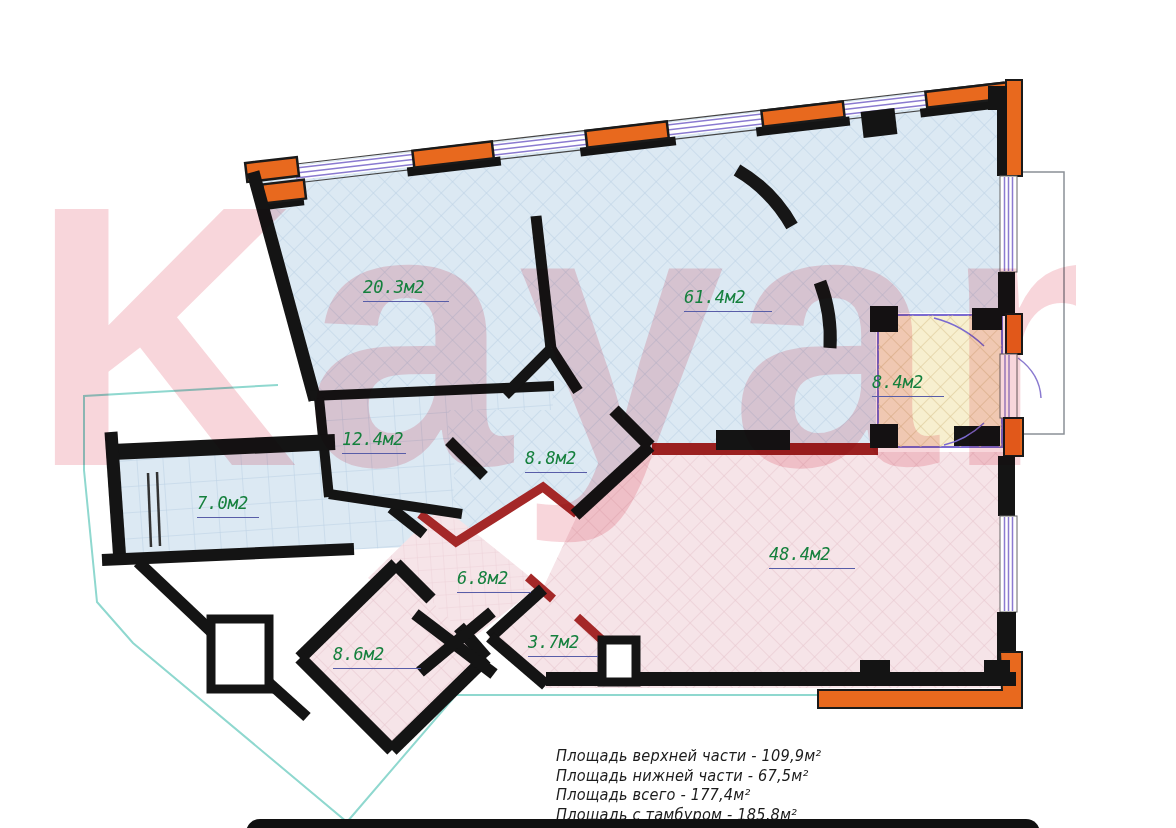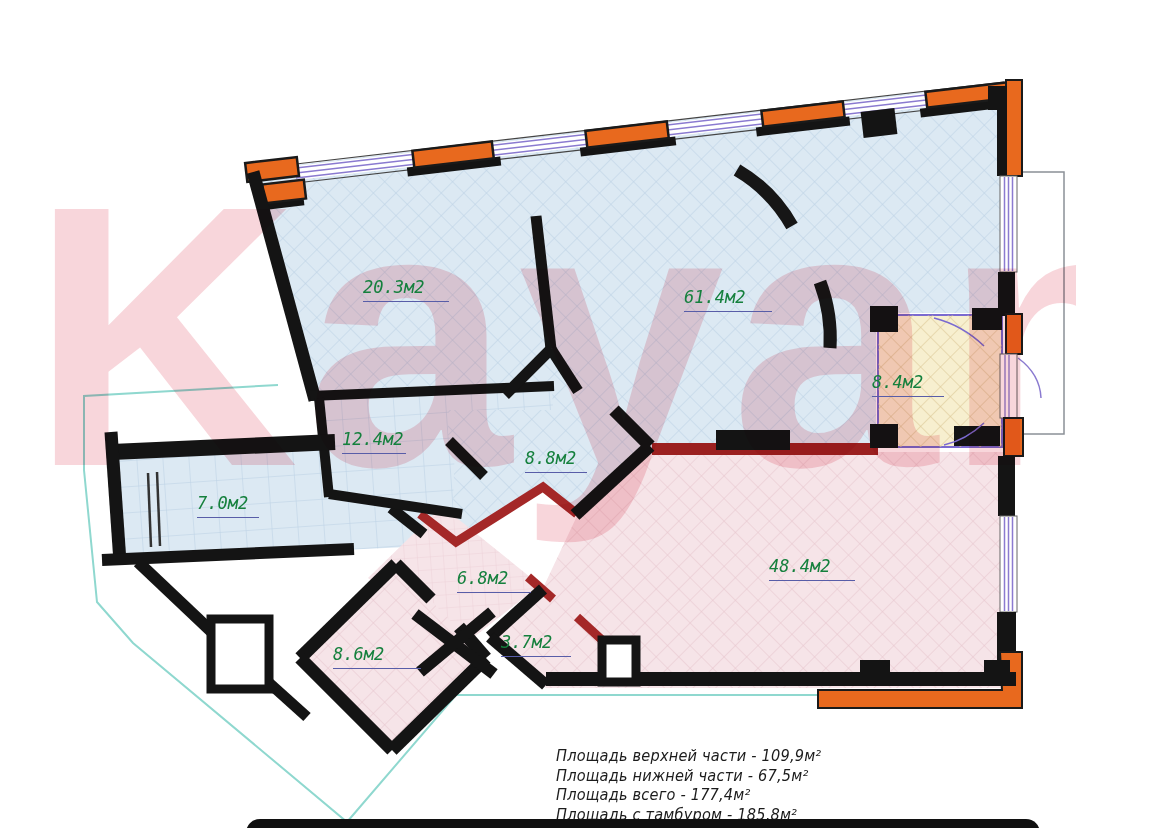--- a/index.html
+++ b/index.html
@@ -198,27 +198,27 @@
   </div>
   <div class="room-label" style="left:374px;top:429px">
     <span>12.4м2</span><div class="ul" style="width:64px"></div>
   </div>
   <div class="room-label" style="left:556px;top:448px">
     <span>8.8м2</span><div class="ul" style="width:62px"></div>
   </div>
   <div class="room-label" style="left:228px;top:493px">
     <span>7.0м2</span><div class="ul" style="width:62px"></div>
   </div>
-  <div class="room-label" style="left:812px;top:556px">
+  <div class="room-label" style="left:812px;top:544px">
     <span>48.4м2</span><div class="ul" style="width:86px"></div>
   </div>
   <div class="room-label" style="left:494px;top:568px">
     <span>6.8м2</span><div class="ul" style="width:74px"></div>
   </div>
-  <div class="room-label" style="left:536px;top:632px">
+  <div class="room-label" style="left:563px;top:632px">
     <span>3.7м2</span><div class="ul" style="width:70px"></div>
   </div>
   <div class="room-label" style="left:377px;top:644px">
     <span>8.6м2</span><div class="ul" style="width:88px"></div>
   </div>
 
   <div class="summary">
     <div>Площадь верхней части - 109,9м²</div>
     <div>Площадь нижней части - 67,5м²</div>
     <div>Площадь всего - 177,4м²</div>

